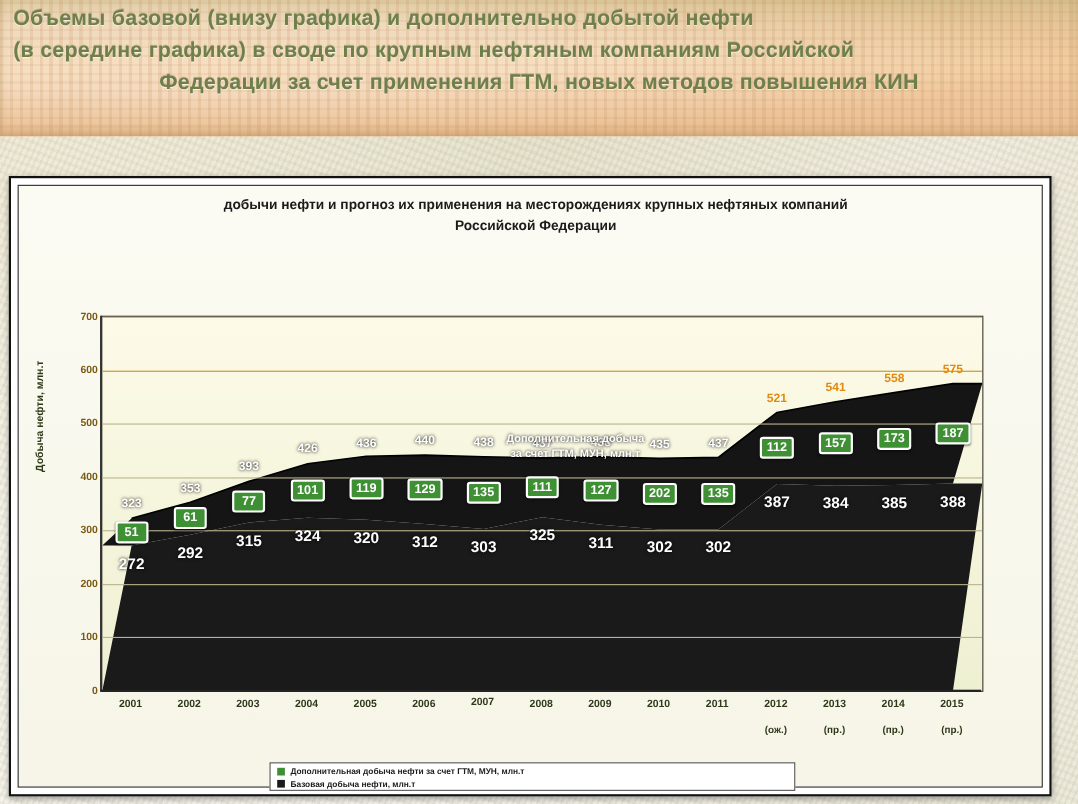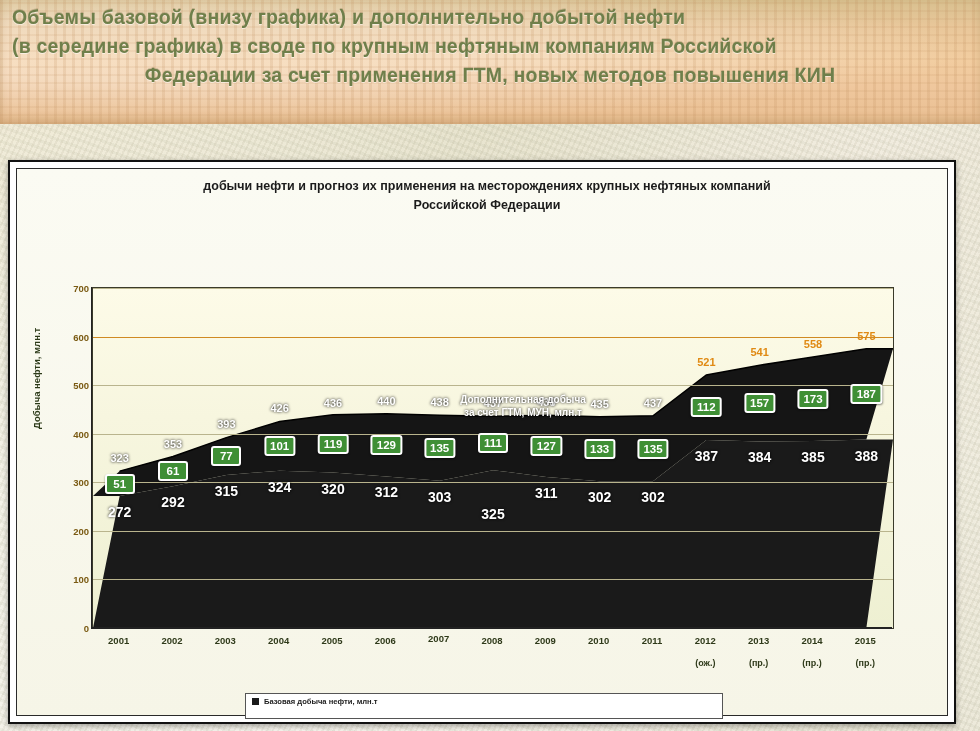--- a/index.html
+++ b/index.html
@@ -203,28 +203,28 @@
           <div class="lbl total dark" style="left: 186.667px; top: 120.086px;">426</div>
           <div class="lbl base" style="left: 240px; top: 200.571px;">320</div>
           <div class="lbl add" style="left: 240px; top: 155.671px;">119</div>
           <div class="lbl total dark" style="left: 240px; top: 115.229px;">436</div>
           <div class="lbl base" style="left: 293.333px; top: 204.457px;">312</div>
           <div class="lbl add" style="left: 293.333px; top: 157.129px;">129</div>
           <div class="lbl total dark" style="left: 293.333px; top: 113.286px;">440</div>
           <div class="lbl base" style="left: 346.667px; top: 208.829px;">303</div>
           <div class="lbl add" style="left: 346.667px; top: 160.043px;">135</div>
           <div class="lbl total dark" style="left: 346.667px; top: 114.257px;">438</div>
-          <div class="lbl base" style="left: 400px; top: 198.143px; margin-top: 28px;">325</div>
+          <div class="lbl base" style="left: 400px; top: 198.143px;">325</div>
           <div class="lbl add" style="left: 400px; top: 155.186px;">111</div>
           <div class="lbl total dark" style="left: 400px; top: 114.743px;">437</div>
           <div class="lbl base" style="left: 453.333px; top: 204.943px;">311</div>
           <div class="lbl add" style="left: 453.333px; top: 158.1px;">127</div>
           <div class="lbl total dark" style="left: 453.333px; top: 114.257px;">438</div>
           <div class="lbl base" style="left: 506.667px; top: 209.314px;">302</div>
-          <div class="lbl add" style="left: 506.667px; top: 161.014px;">133</div>
+          <div class="lbl add" style="left: 506.667px; top: 161.014px;">202</div>
           <div class="lbl total dark" style="left: 506.667px; top: 115.714px;">435</div>
           <div class="lbl base" style="left: 560px; top: 209.314px;">302</div>
           <div class="lbl add" style="left: 560px; top: 160.529px;">135</div>
           <div class="lbl total dark" style="left: 560px; top: 114.743px;">437</div>
           <div class="lbl base" style="left: 613.333px; top: 168.029px;">387</div>
           <div class="lbl add" style="left: 613.333px; top: 119.486px;">112</div>
           <div class="lbl total orange" style="left: 613.333px; top: 73.9429px;">521</div>
           <div class="lbl base" style="left: 666.667px; top: 169.486px;">384</div>
           <div class="lbl add" style="left: 666.667px; top: 115.357px;">157</div>
           <div class="lbl total orange" style="left: 666.667px; top: 64.2286px;">541</div>
@@ -251,20 +251,24 @@
           <div class="x-tick" style="left: 506.667px; top: 4px;"><span>2010</span></div>
           <div class="x-tick" style="left: 560px; top: 4px;"><span>2011</span></div>
           <div class="x-tick" style="left: 613.333px; top: 4px;"><span>2012</span><span class="sub">(ож.)</span></div>
           <div class="x-tick" style="left: 666.667px; top: 4px;"><span>2013</span><span class="sub">(пр.)</span></div>
           <div class="x-tick" style="left: 720px; top: 4px;"><span>2014</span><span class="sub">(пр.)</span></div>
           <div class="x-tick" style="left: 773.333px; top: 4px;"><span>2015</span><span class="sub">(пр.)</span></div>
         </div>
 
       <div class="legend">
         <div class="legend-row">
+          <span class="legend-swatch" id="sw0" style="background: rgb(63, 143, 53);"></span>
+          <span class="legend-text">Дополнительная добыча  нефти за счет ГТМ, МУН, млн.т</span>
+        </div>
+        <div class="legend-row">
           <span class="legend-swatch" id="sw1" style="background: rgb(26, 26, 26);"></span>
           <span class="legend-text">Базовая добыча нефти, млн.т</span>
         </div>
       </div>
 
     </div>
   </div>
 </div>
 
 </body></html>

